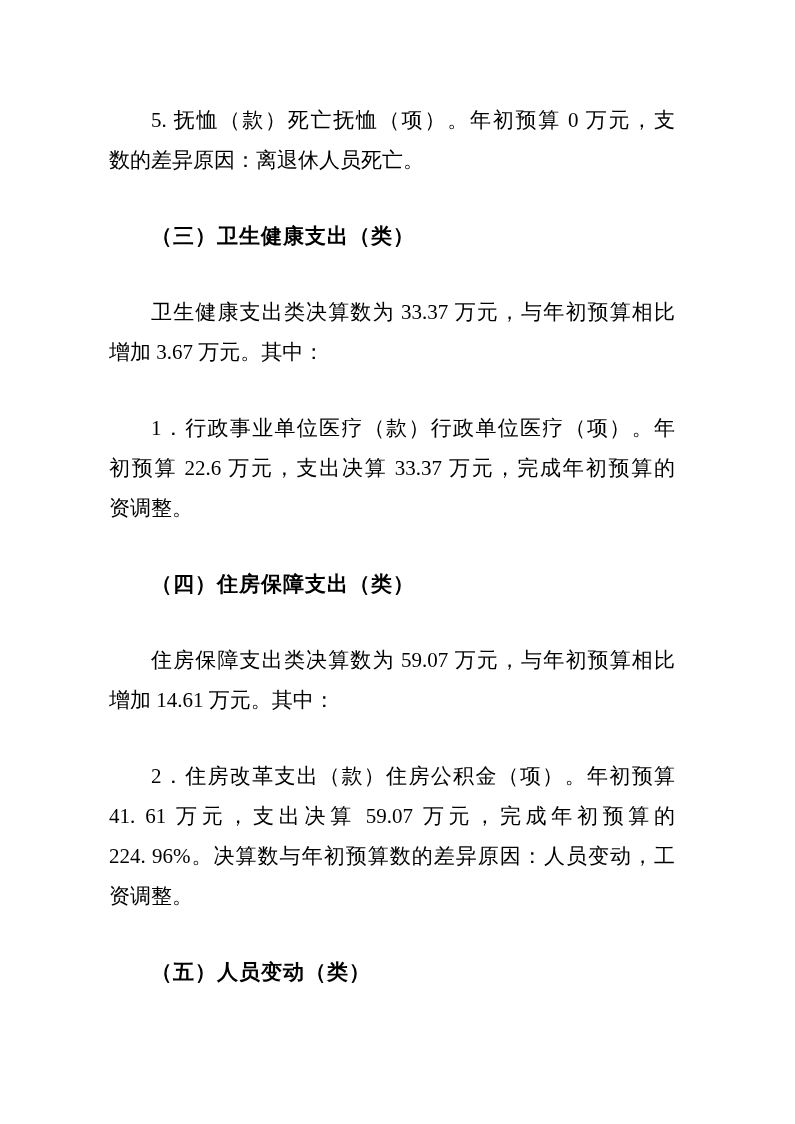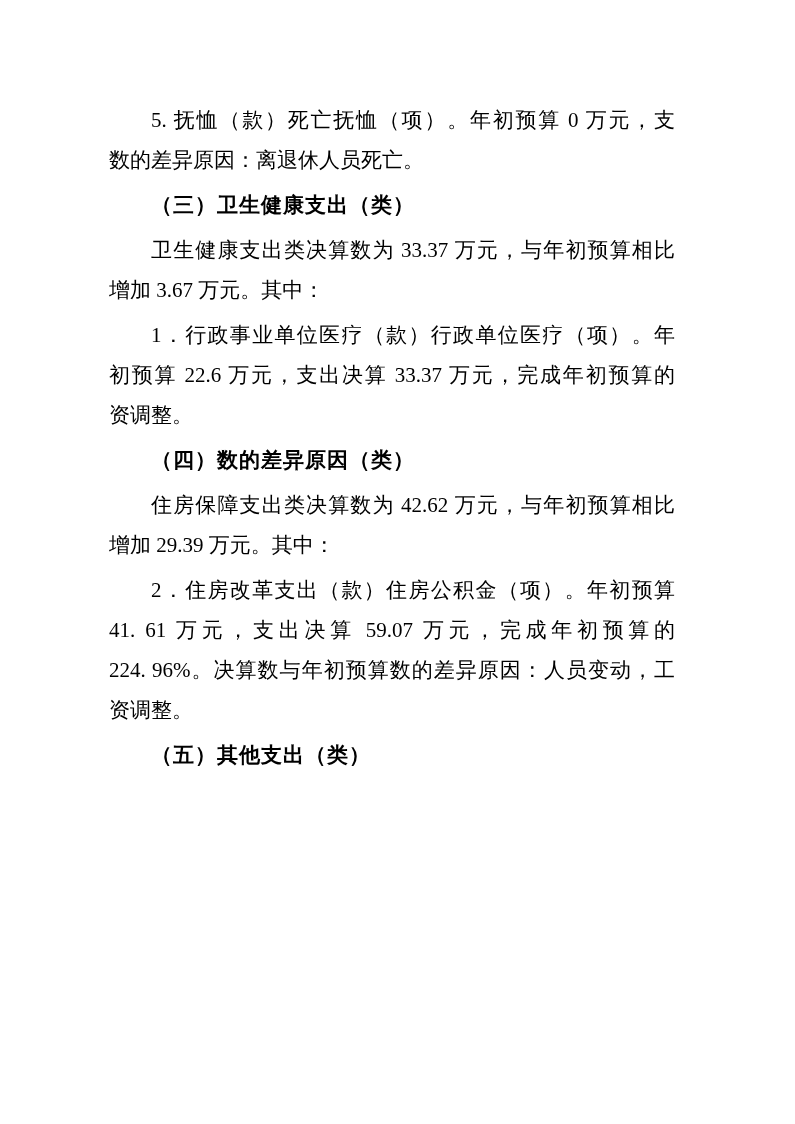--- a/index.html
+++ b/index.html
@@ -13,21 +13,21 @@
     overflow: hidden;
   }
   .content {
     position: absolute;
     left: 109px;
     top: 100px;
     width: 566px;
     font-size: 21px;
   }
   .block { margin: 0; }
-  .block + .block { margin-top: 5px; }
+  .block + .block { margin-top: 36px; }
   .line {
     height: 40px;
     line-height: 40px;
     white-space: normal;
     overflow: hidden;
   }
   .just {
     text-align: justify;
     text-align-last: justify;
   }
@@ -61,30 +61,30 @@
       <div class="line just first">卫生健康支出类决算数为 33.37 万元，与年初预算相比</div>
       <div class="line last">增加 3.67 万元。其中：</div>
     </div>
 
     <div class="block para">
       <div class="line just first">1．行政事业单位医疗（款）行政单位医疗（项）。年</div>
       <div class="line just">初预算 22.6 万元，支出决算 33.37 万元，完成年初预算的</div>
       <div class="line last">资调整。</div>
     </div>
 
-    <div class="block heading">（四）数的差异原因（类）</div>
+    <div class="block heading">（四）住房保障支出（类）</div>
 
     <div class="block para">
-      <div class="line just first">住房保障支出类决算数为 42.62 万元，与年初预算相比</div>
-      <div class="line last">增加 29.39 万元。其中：</div>
+      <div class="line just first">住房保障支出类决算数为 59.07 万元，与年初预算相比</div>
+      <div class="line last">增加 14.61 万元。其中：</div>
     </div>
 
     <div class="block para">
       <div class="line just first">2．住房改革支出（款）住房公积金（项）。年初预算</div>
       <div class="line just">41. 61 万元，支出决算 59.07 万元，完成年初预算的</div>
       <div class="line just">224. 96%。决算数与年初预算数的差异原因：人员变动，工</div>
       <div class="line last">资调整。</div>
     </div>
 
-    <div class="block heading">（五）其他支出（类）</div>
+    <div class="block heading">（五）人员变动（类）</div>
 
   </div>
 </div>
 
 </body></html>

